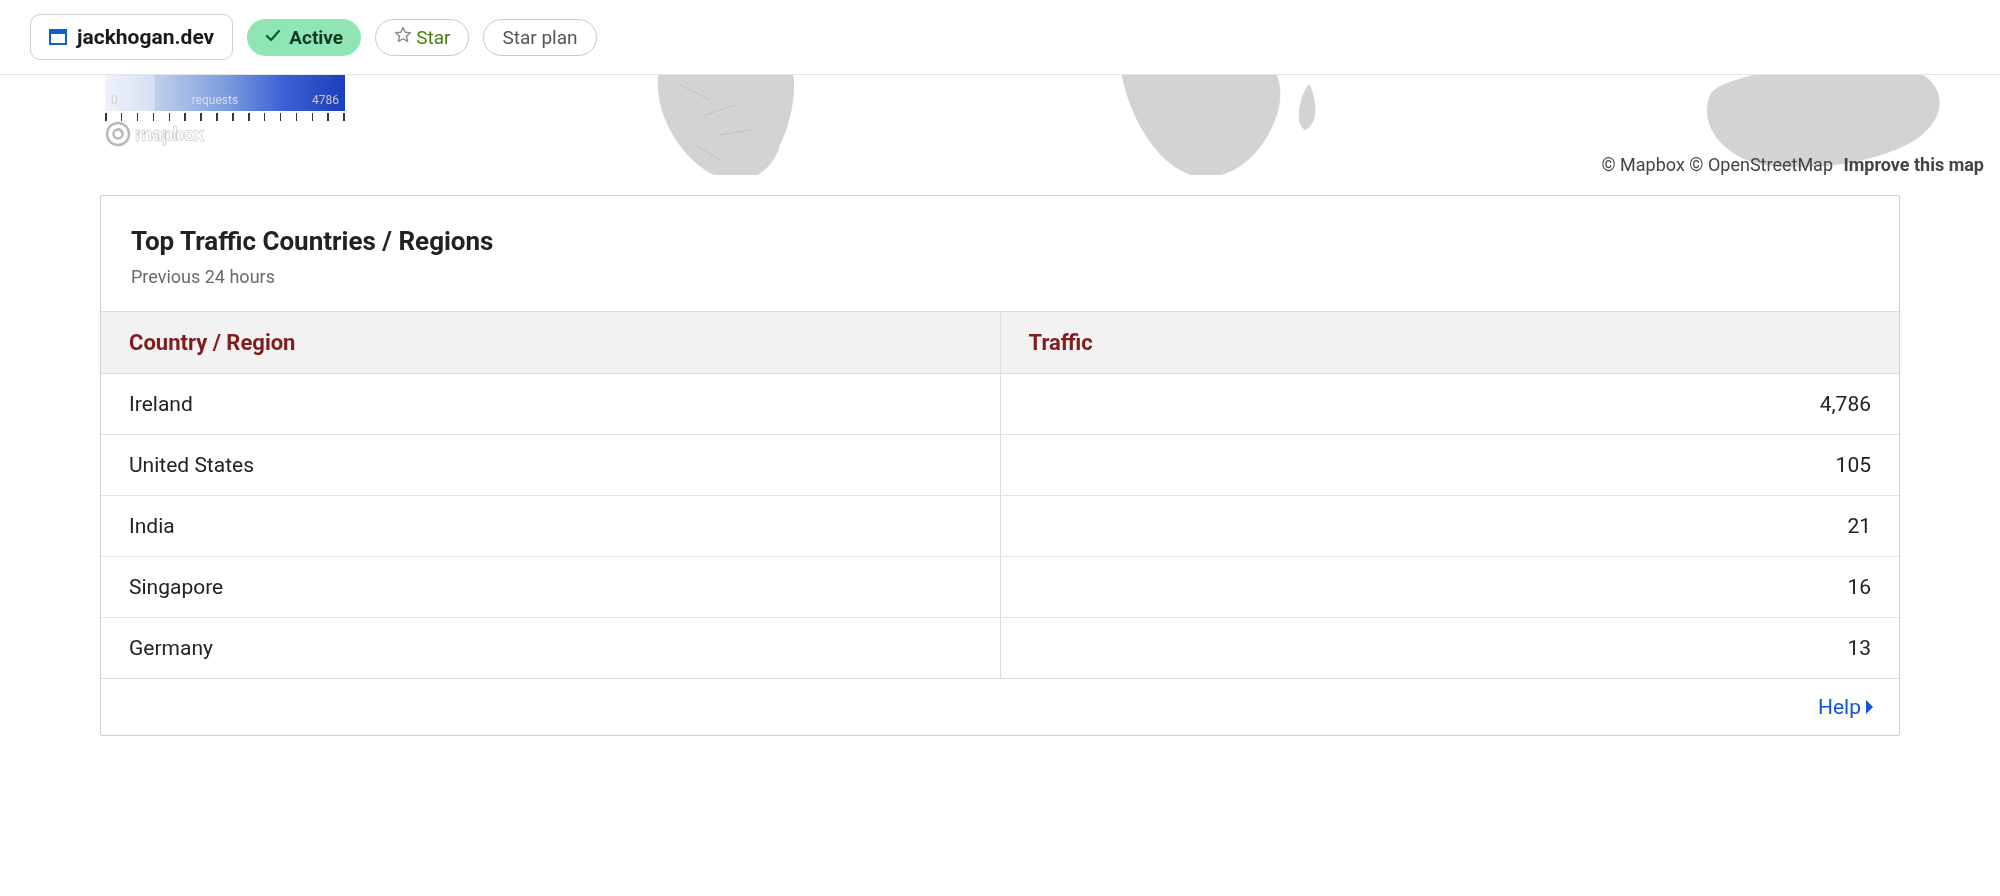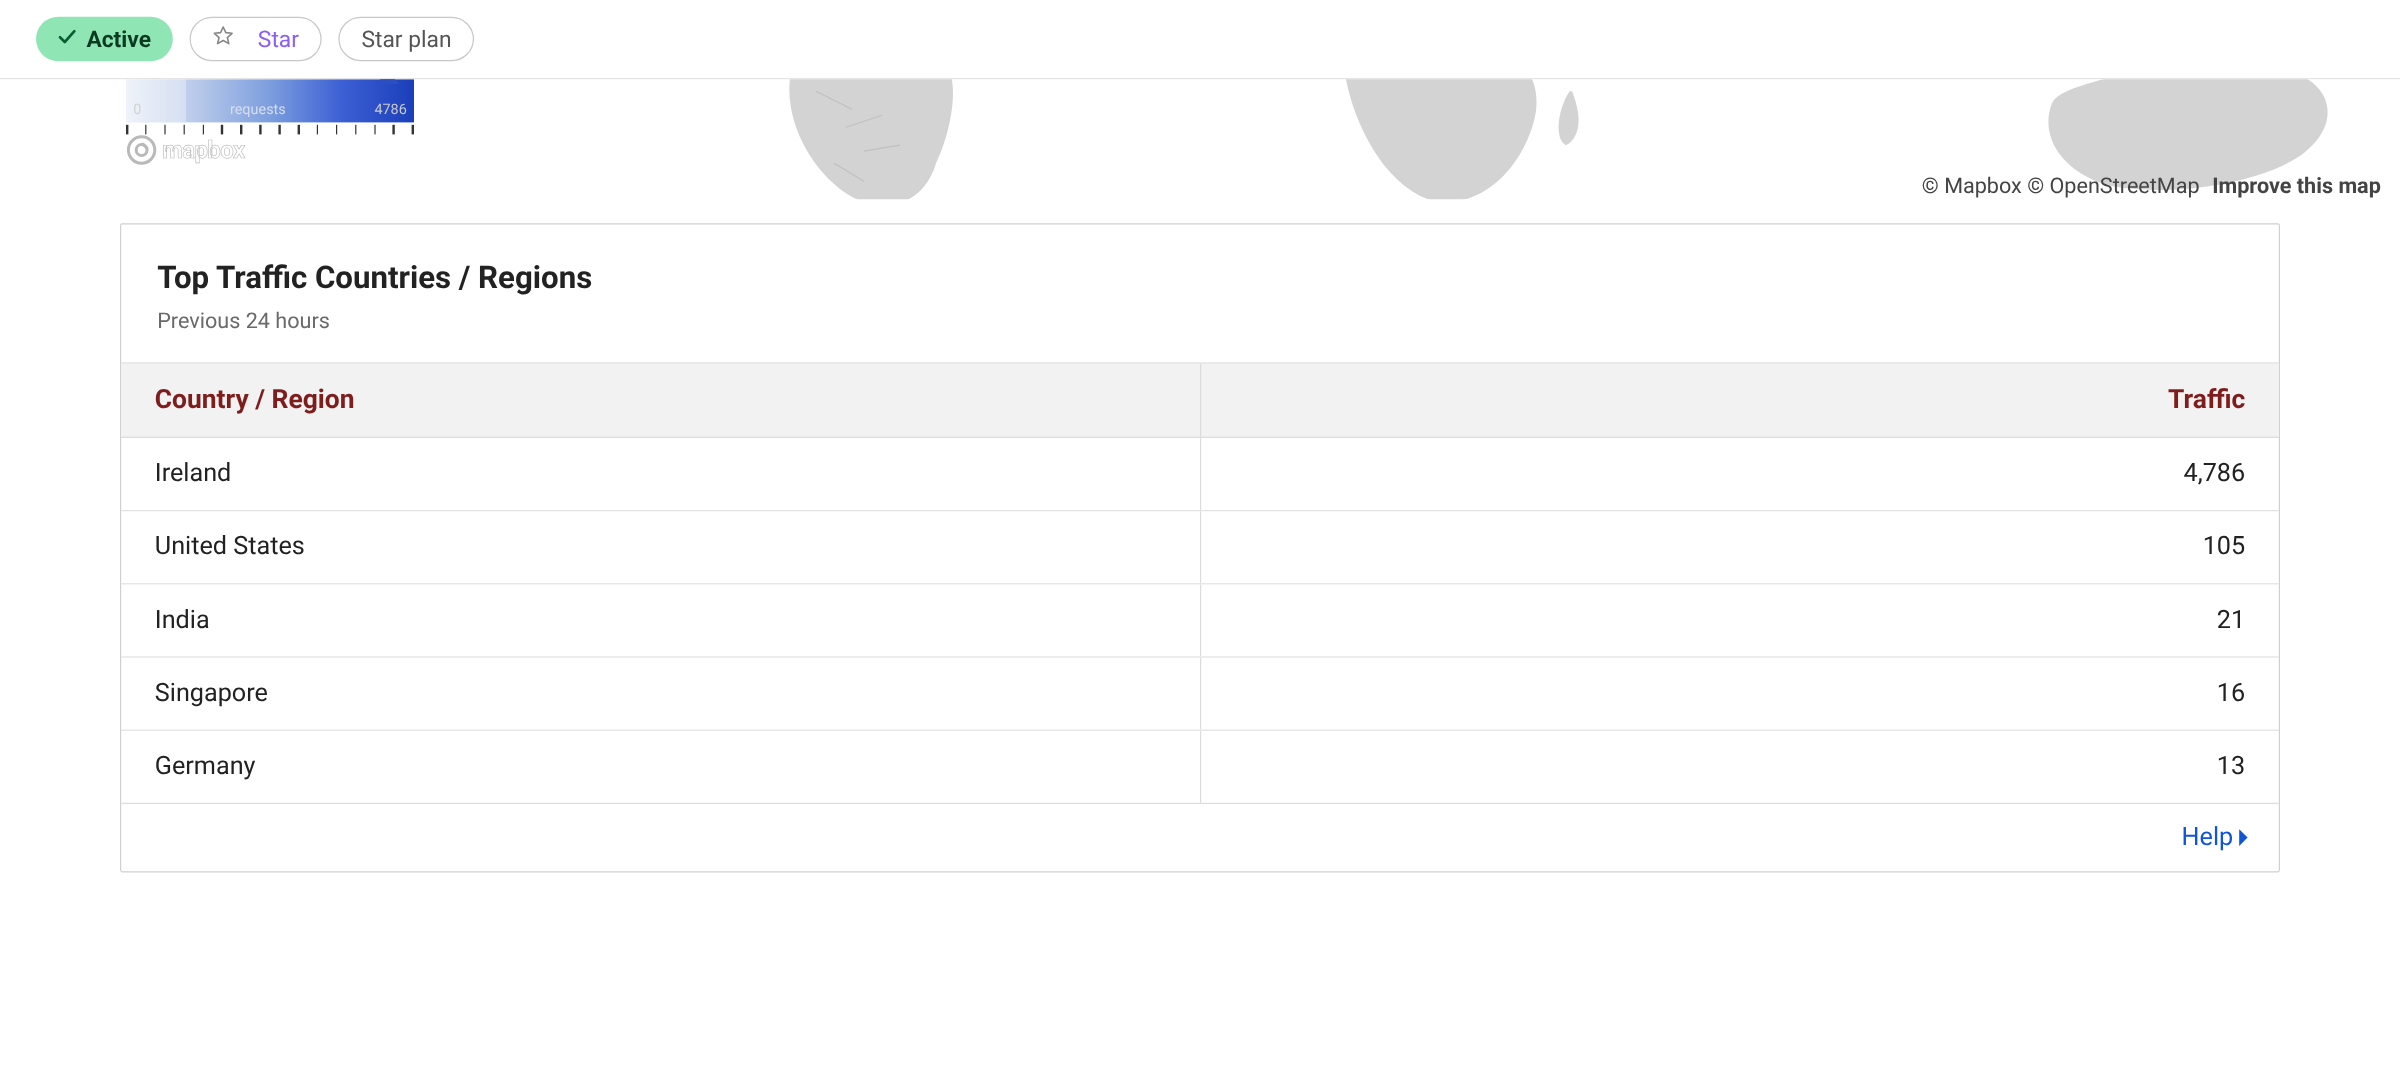--- a/index.html
+++ b/index.html
@@ -46,26 +46,26 @@
       border-radius: 22px;
       padding: 7px 18px;
       font-size: 19px;
       color: #0b3a20;
       font-weight: 700;
       cursor: default;
     }
     .star-pill {
       display: flex;
       align-items: center;
-      gap: 20px;
+      gap: 4px;
       border: 1.5px solid #c8c8c8;
       border-radius: 22px;
       padding: 6px 18px;
       font-size: 19px;
-      color: #8b5cf6;
+      color: #4d7c0f;
       cursor: pointer;
       background:#fff;
     }
     .plan-pill {
       border: 1.5px solid #c8c8c8;
       border-radius: 22px;
       padding: 6px 18px;
       font-size: 19px;
       color: #555;
       cursor: pointer;
@@ -177,21 +177,21 @@
     table.traffic thead th {
       background: #f2f2f2;
       border-top: 1px solid #dcdcdc;
       border-bottom: 1px solid #dcdcdc;
       font-size: 22px;
       font-weight: 700;
       color:#7f1d1d;
       text-align: left;
       padding: 18px 28px;
     }
-    table.traffic thead th.traf { text-align:right; }
+    table.traffic thead th.traf { text-align:left; }
     table.traffic thead th + th,
     table.traffic tbody td + td {
       border-left: 1px solid #dcdcdc;
     }
     table.traffic tbody td {
       padding: 18px 28px;
       font-size: 21px;
       color:#222;
       border-bottom: 1px solid #e2e2e2;
     }
@@ -212,20 +212,29 @@
       display:flex;
       align-items:center;
       gap:4px;
     }
     .help-link svg { display:block; }
   </style>
 </head>
 <body>
 
 <div class="top-bar">
+  <div class="site-chip">
+    <span>
+      <svg width="18" height="16" viewBox="0 0 18 16">
+          <rect x="1" y="1" width="16" height="14" fill="none" stroke="#0a63c9" stroke-width="2"></rect>
+          <rect x="1" y="1" width="16" height="4" fill="#0a63c9"></rect>
+        </svg>
+    </span>
+    <span>jackhogan.dev</span>
+  </div>
   <div class="status-pill">
     <span>
       <svg width="16" height="16" viewBox="0 0 16 16">
           <path d="M2 8 l4 4 l8 -9" fill="none" stroke="#0b5d33" stroke-width="2.2" stroke-linecap="round" stroke-linejoin="round"></path>
         </svg>
     </span>
     <span>Active</span>
   </div>
   <div class="star-pill">
     <span>

